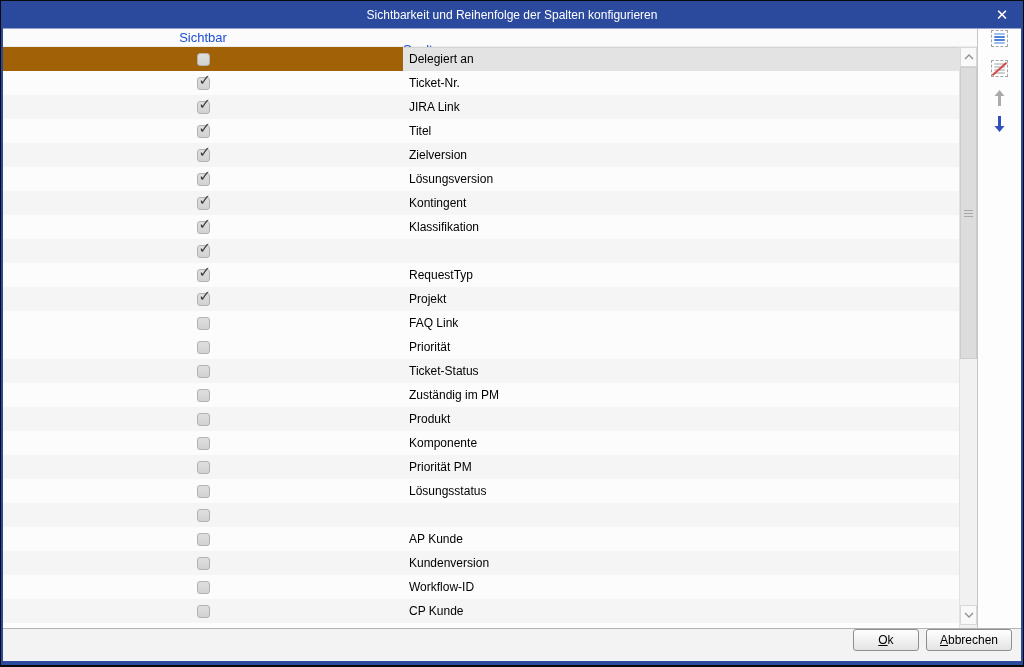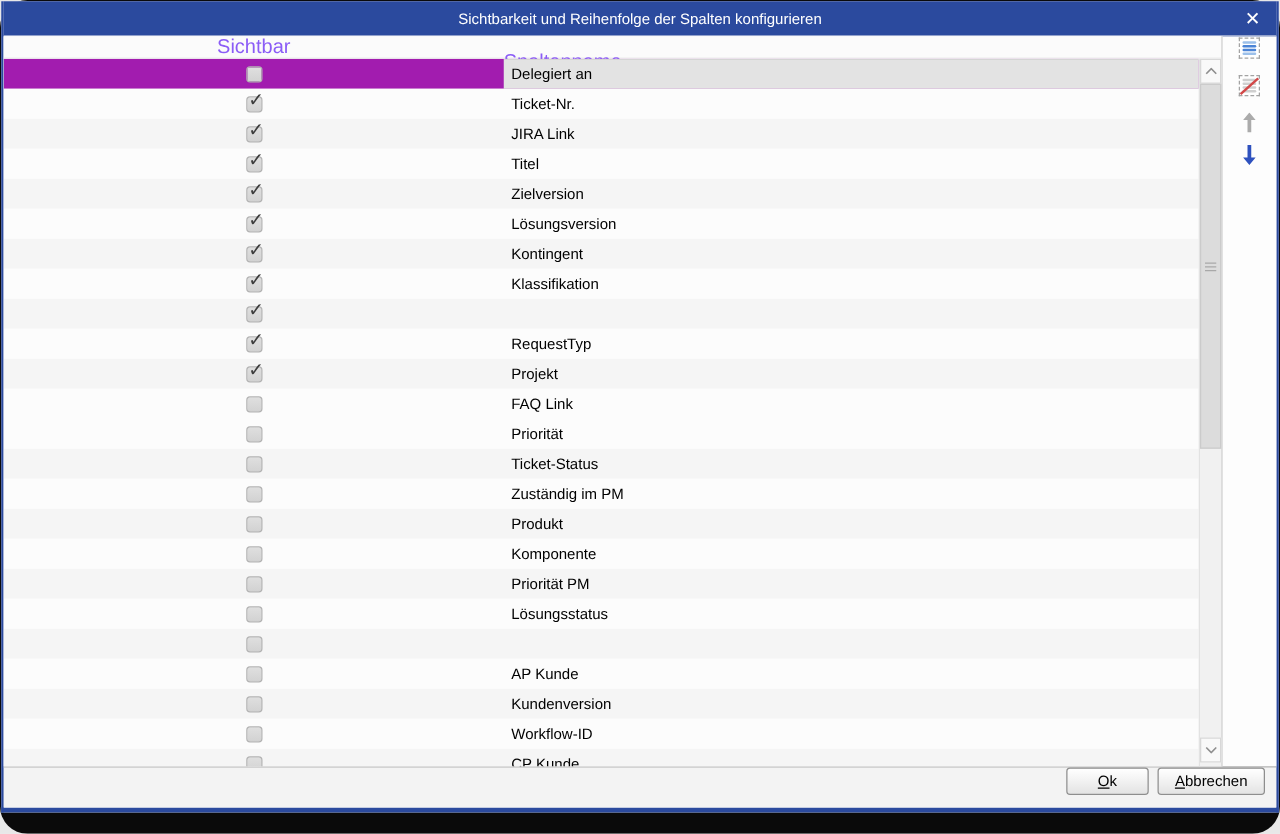--- a/index.html
+++ b/index.html
@@ -1,43 +1,43 @@
 <!DOCTYPE html>
 <html><head>
 <meta charset="utf-8">
 <style>
   html,body{margin:0;padding:0;background:#e8e8e8;}
   *{box-sizing:border-box;font-family:"Liberation Sans","DejaVu Sans",sans-serif;}
 
-  .outer{width:1024px;height:667px;background:#0a0a0a;padding:1px 1px 17px;border-radius:22px;}
+  .outer{width:1024px;height:667px;background:#0a0a0a;padding:1px 1px 2px;}
   .dialog{width:100%;height:100%;background:#ffffff;display:flex;flex-direction:column;
           border-left:2px solid #2b4a9e;border-right:2px solid #2b4a9e;border-bottom:4px solid #2b4a9e;}
 
   
   .titlebar{height:28px;flex:0 0 28px;background:#2b4a9e;color:#ffffff;position:relative;
             display:flex;align-items:center;justify-content:center;font-size:12px;
             border-bottom:1px solid #93a2cc;}
   .close-btn{position:absolute;right:6px;top:0;height:100%;width:26px;display:flex;
              align-items:center;justify-content:center;font-size:15px;color:#fff;cursor:default;}
 
   
   .body{flex:1 1 auto;display:flex;min-height:0;background:#fdfdfd;}
   .list-panel{flex:1 1 auto;position:relative;display:flex;flex-direction:column;
               border-right:1px solid #c6c6c6;min-width:0;background:#fdfdfd;}
 
   .thead{height:18px;flex:0 0 18px;display:flex;background:#fbfbfb;
-         border-bottom:1px solid #ececec;font-size:16px;color:#8b5cf6;}
+         border-bottom:1px solid #ececec;font-size:13px;color:#1d4ed8;}
   .th-visible{width:400px;text-align:center;line-height:17px;}
   .th-name{flex:1;text-align:left;line-height:17px;margin-top:12px;}
 
   .rows{flex:1 1 auto;overflow:hidden;width:956px;}
   .row{height:24px;display:flex;align-items:stretch;font-size:12px;color:#000;}
   .row.even{background:#f5f5f5;}
   .row.odd{background:#fcfcfc;}
-  .row.selected{background:#a21caf;}
+  .row.selected{background:#a16207;}
   .row.selected .cell-name{background:#e3e3e3;box-shadow:inset 0 1px 0 #d4d4d4;}
 
   .cell-check{width:400px;display:flex;align-items:center;justify-content:center;}
   .checkbox{width:13px;height:13px;border-radius:3px;border:1px solid #b2b2b2;
             background:linear-gradient(#dfdfdf,#d2d2d2);position:relative;}
   .row.checked .checkbox::after{content:"✓";position:absolute;left:1px;top:-7px;
             font-size:15px;font-weight:bold;color:#3d3d3d;}
   .cell-name{flex:1;display:flex;align-items:center;padding-left:6px;}
 
   

